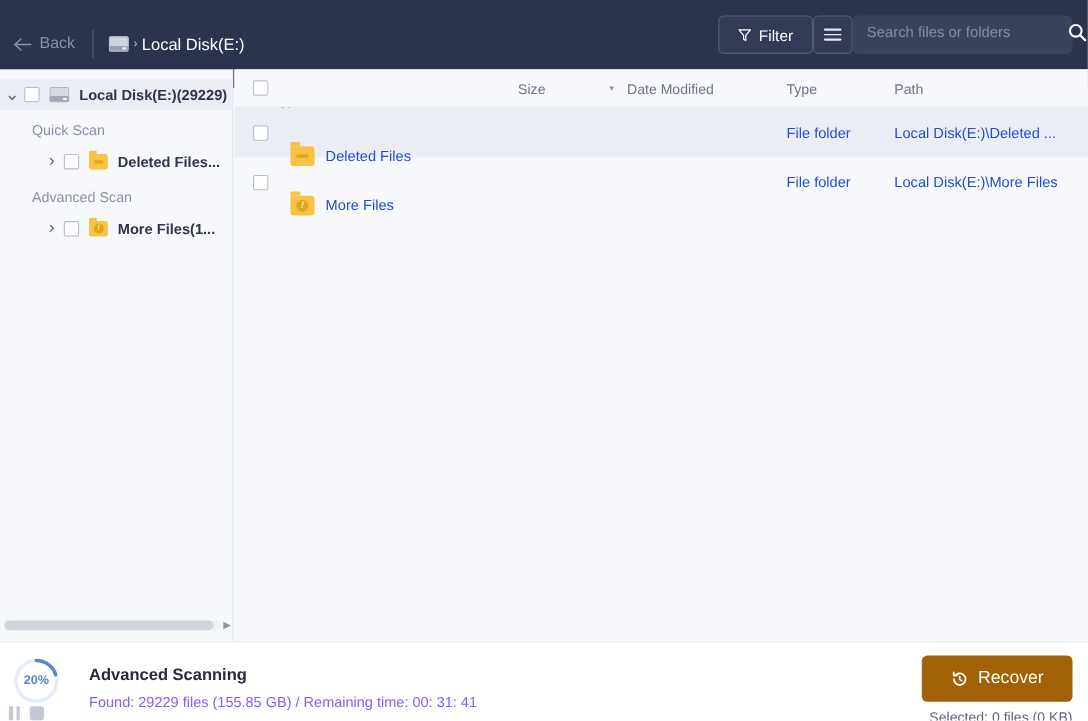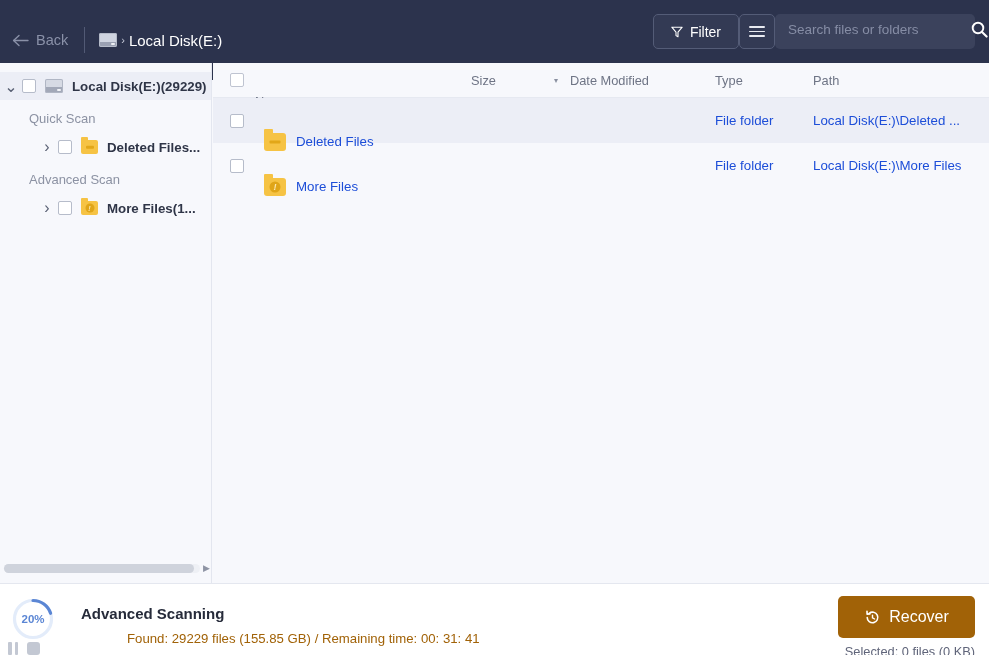--- a/index.html
+++ b/index.html
@@ -422,22 +422,21 @@
     position: absolute;
     left: 81px; top: 21px;
     font-size: 15px;
     font-weight: bold;
     color: #262b3a;
   }
   .status-sub {
     position: absolute;
     left: 81px; top: 47px;
     font-size: 13.2px;
-    color: #a16207;
-    margin-left: 46px;
+    color: #8b5cf6;
   }
 
   .recover-btn {
     position: absolute;
     right: 14px; top: 12px;
     width: 137px; height: 42px;
     background: #a16207;
     border-radius: 5px;
     color: #ffffff;
     font-size: 16px;

